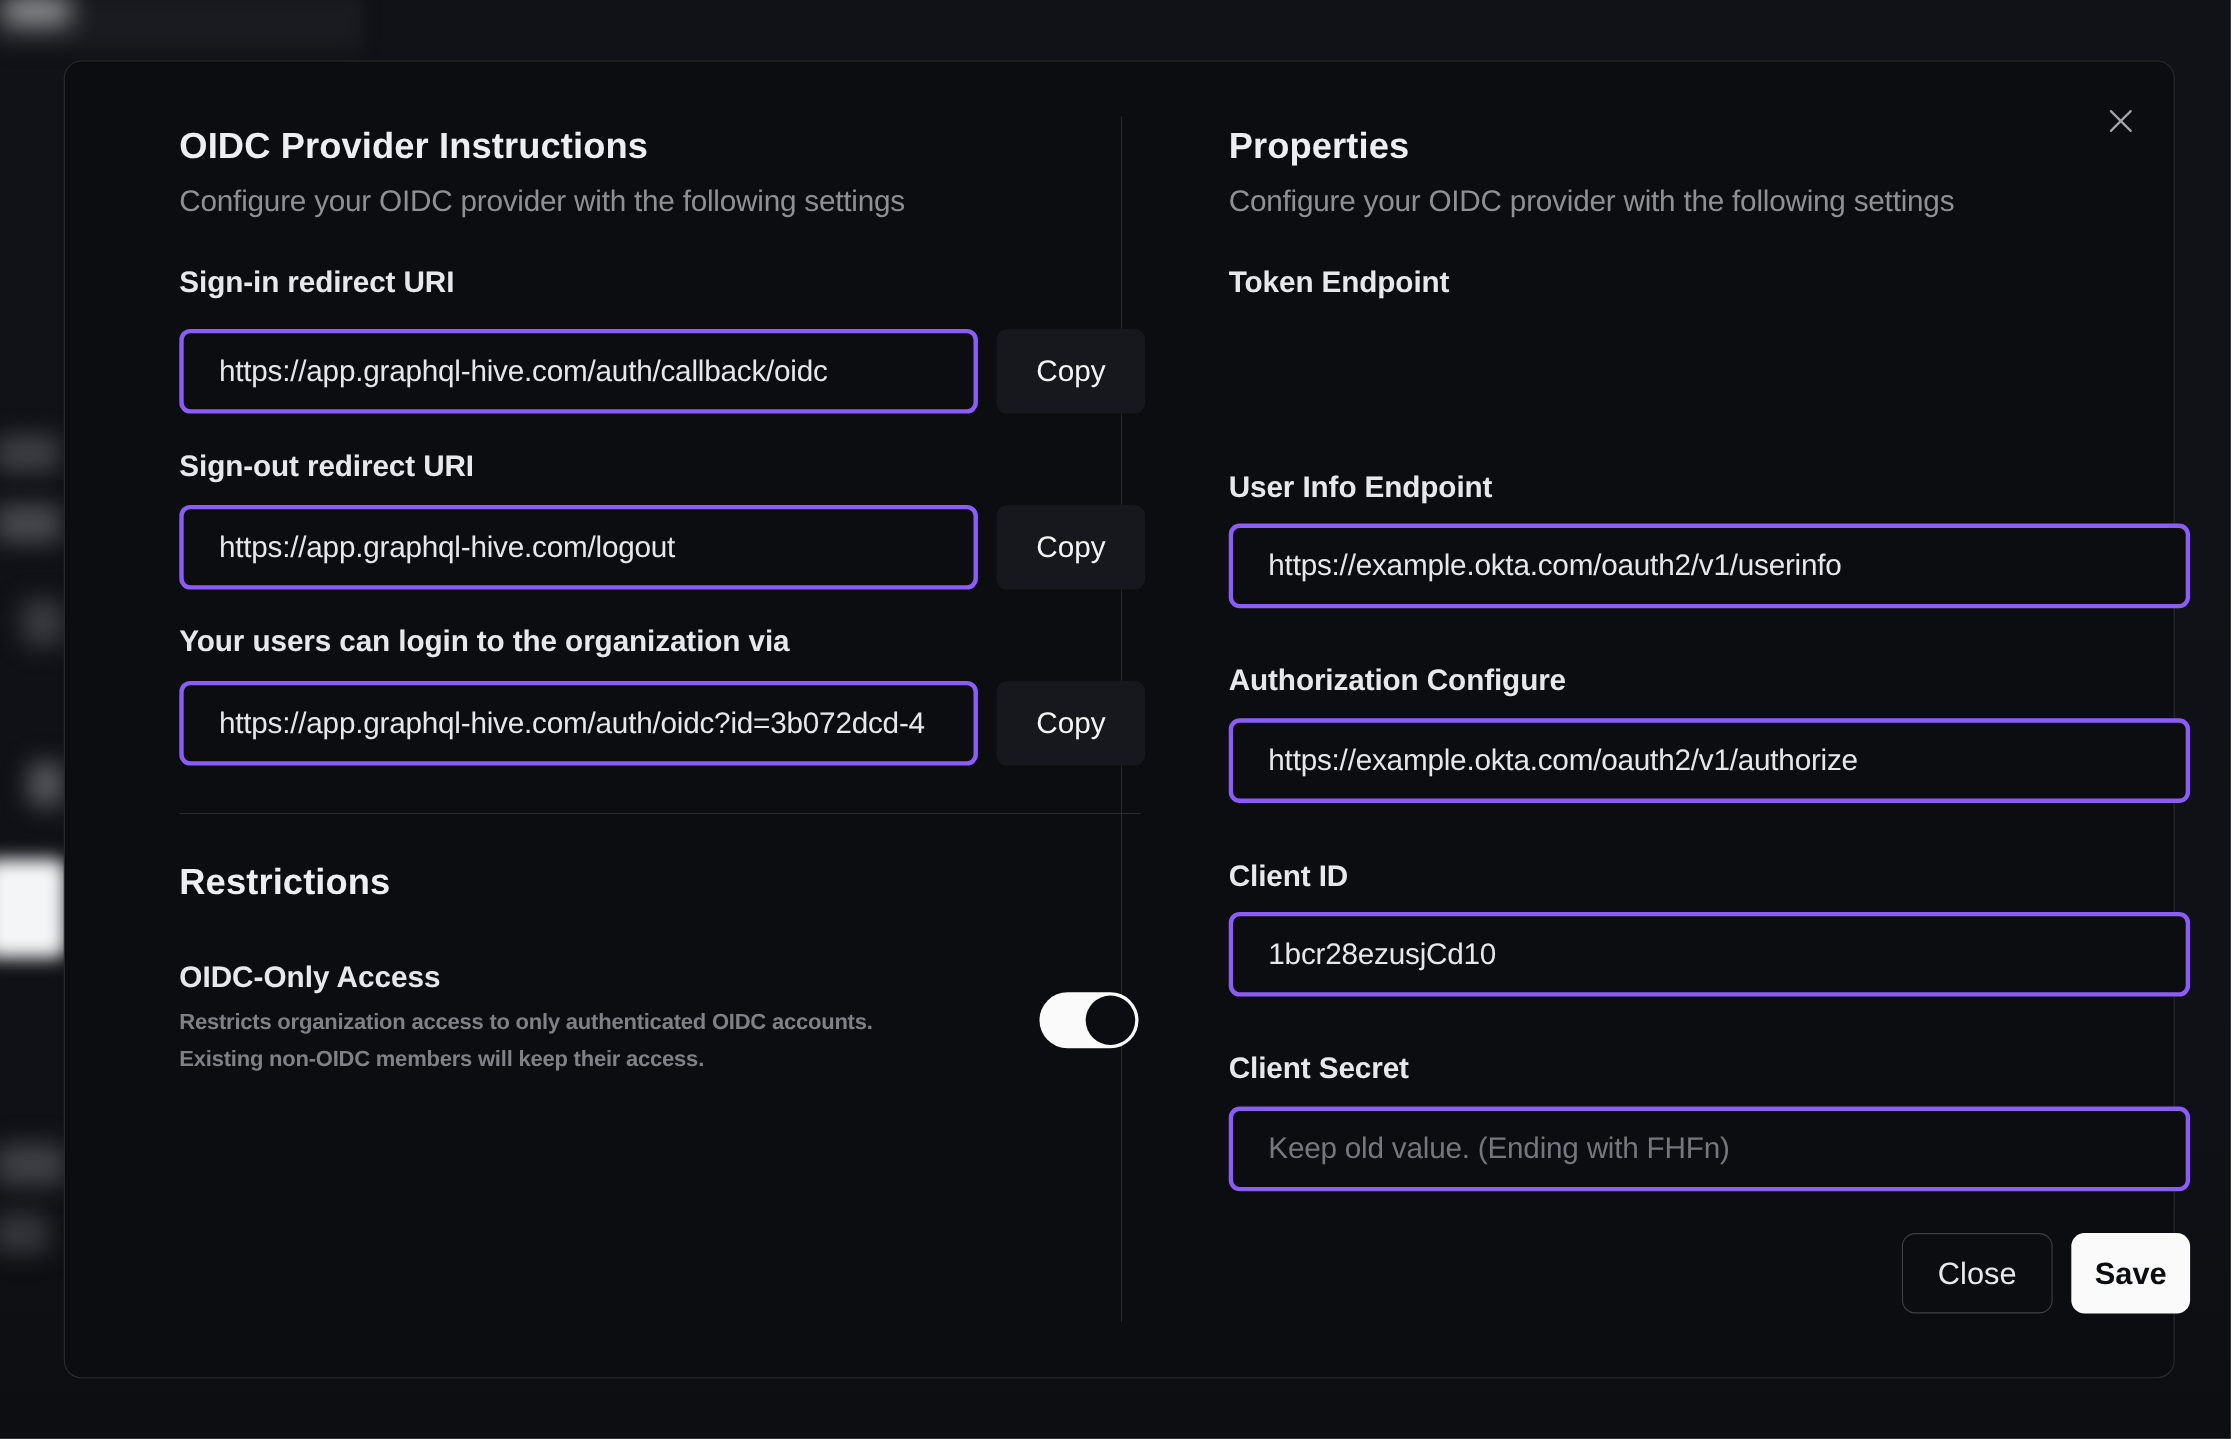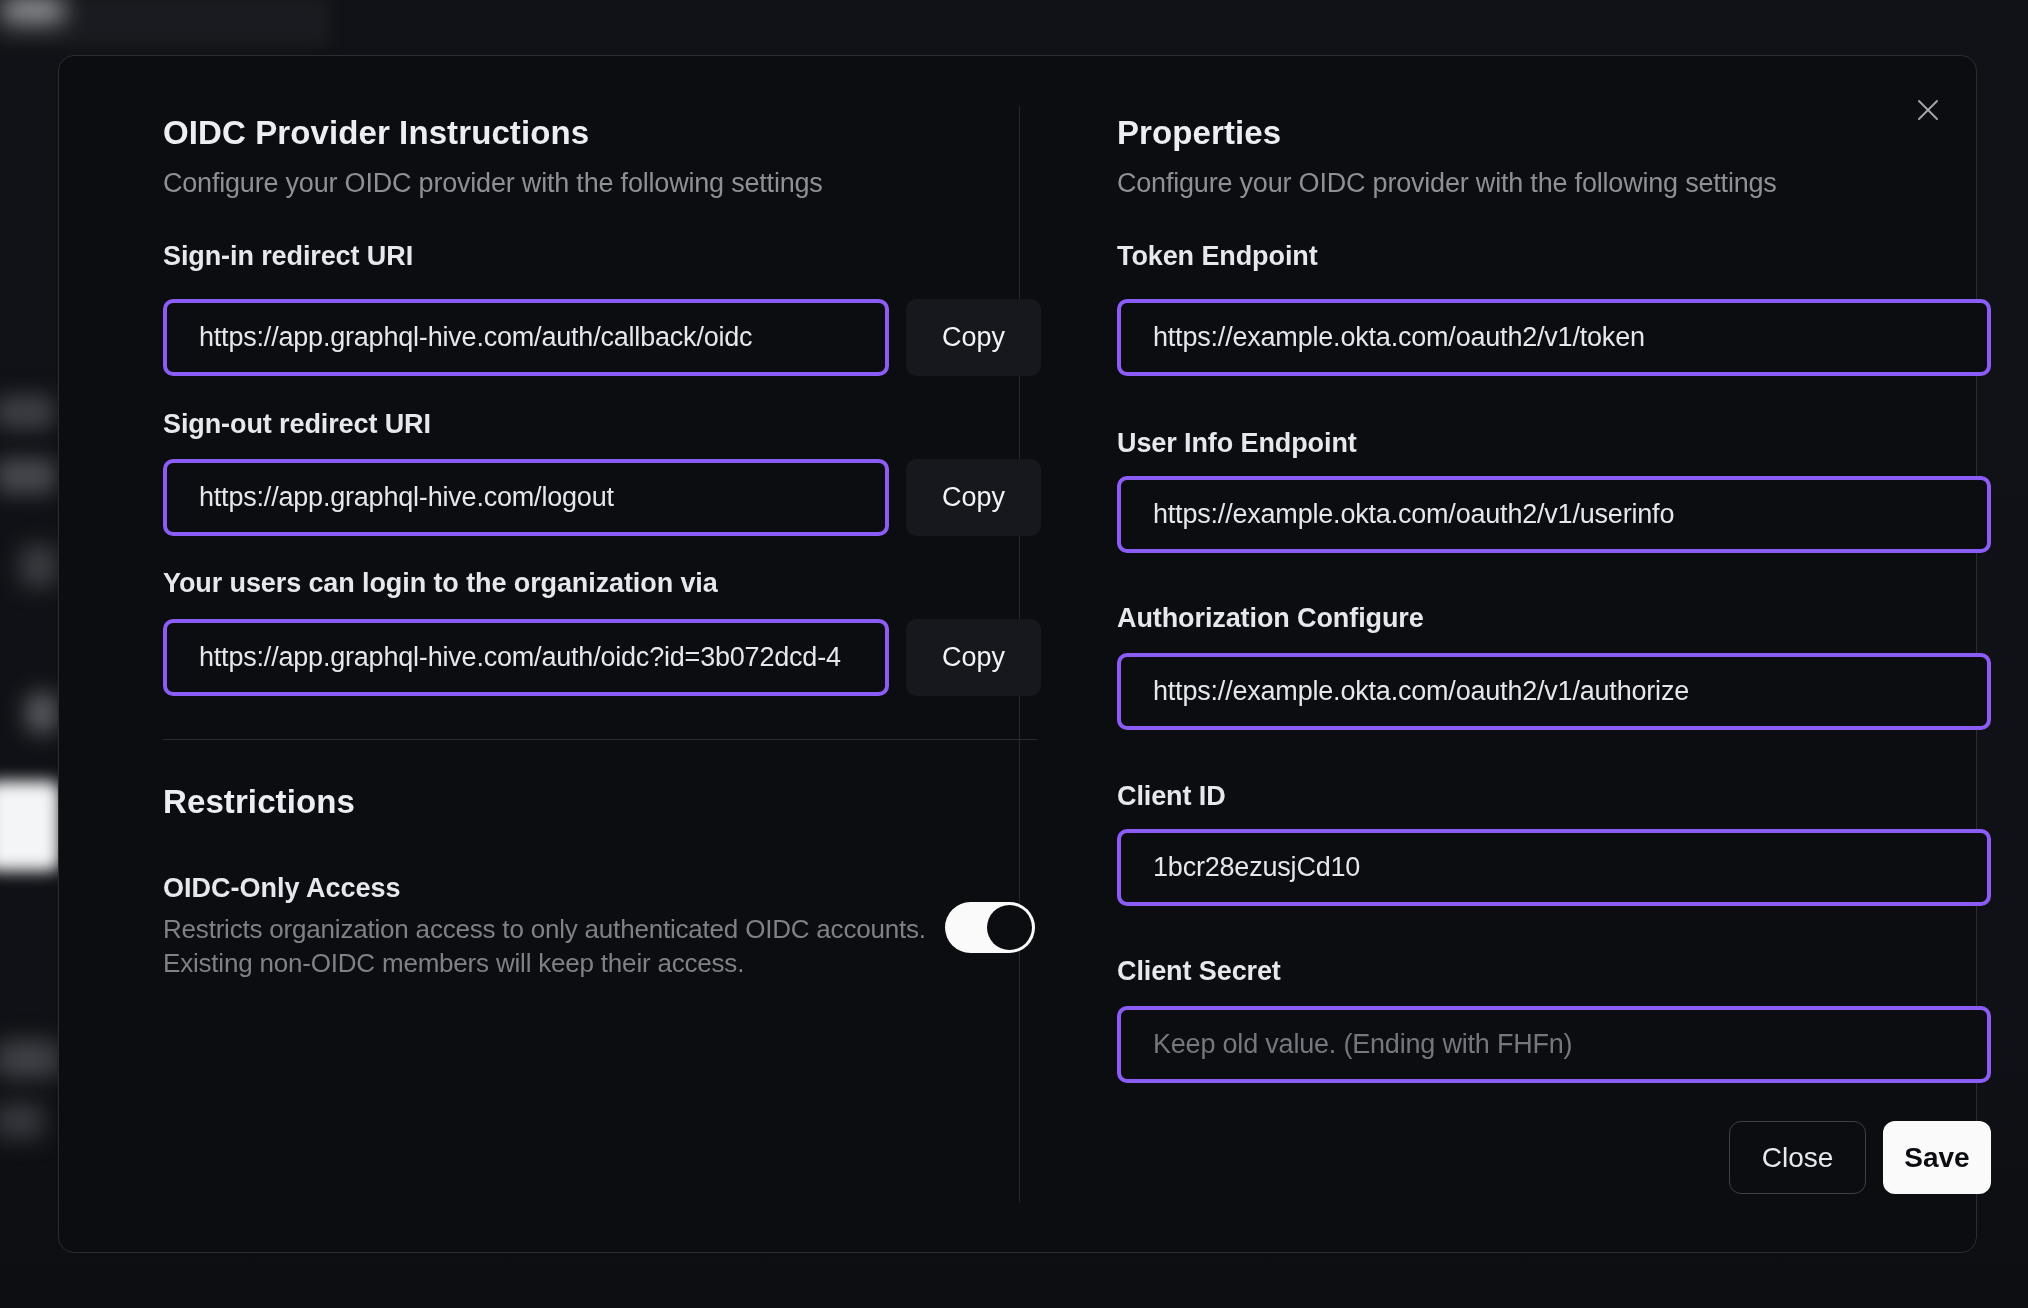--- a/index.html
+++ b/index.html
@@ -49,21 +49,21 @@
   .w-right { left: 0; width: 874px; }
 
   .copy-btn {
     position: absolute; left: 743px; width: 135px; height: 77px;
     background: #17181d; border: none; border-radius: 10px;
     color: #f3f4f6; font-size: 27px; font-weight: 500; cursor: pointer;
     font-family: "Liberation Sans", "DejaVu Sans", sans-serif;
   }
 
   .restr-label { position: absolute; left: 0; font-size: 27px; font-weight: 600; color: #e7e8ec; }
-  .restr-desc  { position: absolute; left: 0; font-size: 26px; font-weight: 400; color: #7f8187; line-height: 34px; letter-spacing: -0.2px; }
+  .restr-desc  { position: absolute; left: 0; font-size: 20px; font-weight: 700; color: #7f8187; line-height: 34px; letter-spacing: -0.2px; }
 
   .toggle {
     position: absolute; left: 782px; top: 846px; width: 90px; height: 51px;
     background: #fafafa; border: none; border-radius: 26px; cursor: pointer;
   }
   .toggle-thumb {
     position: absolute; right: 3px; top: 3px; width: 45px; height: 45px;
     background: #0b0d10; border-radius: 50%;
   }
 
@@ -145,21 +145,20 @@
     <button class="toggle" aria-checked="true" role="switch">
       <span class="toggle-thumb"></span>
     </button>
   </div>
 
   <div class="col col-right">
     <div class="h2 y-title">Properties</div>
     <div class="subtitle y-subtitle">Configure your OIDC provider with the following settings</div>
 
     <div class="field-label r-label1">Token Endpoint</div>
-    <input class="text-input w-right r-row1" value="https://example.okta.com/oauth2/v1/token" style="">
 
     <div class="field-label r-label2">User Info Endpoint</div>
     <input class="text-input w-right r-row2" value="https://example.okta.com/oauth2/v1/userinfo" style="">
 
     <div class="field-label r-label3">Authorization Configure</div>
     <input class="text-input w-right r-row3" value="https://example.okta.com/oauth2/v1/authorize" style="">
 
     <div class="field-label r-label4">Client ID</div>
     <input class="text-input w-right r-row4" value="1bcr28ezusjCd10" style="">
 

